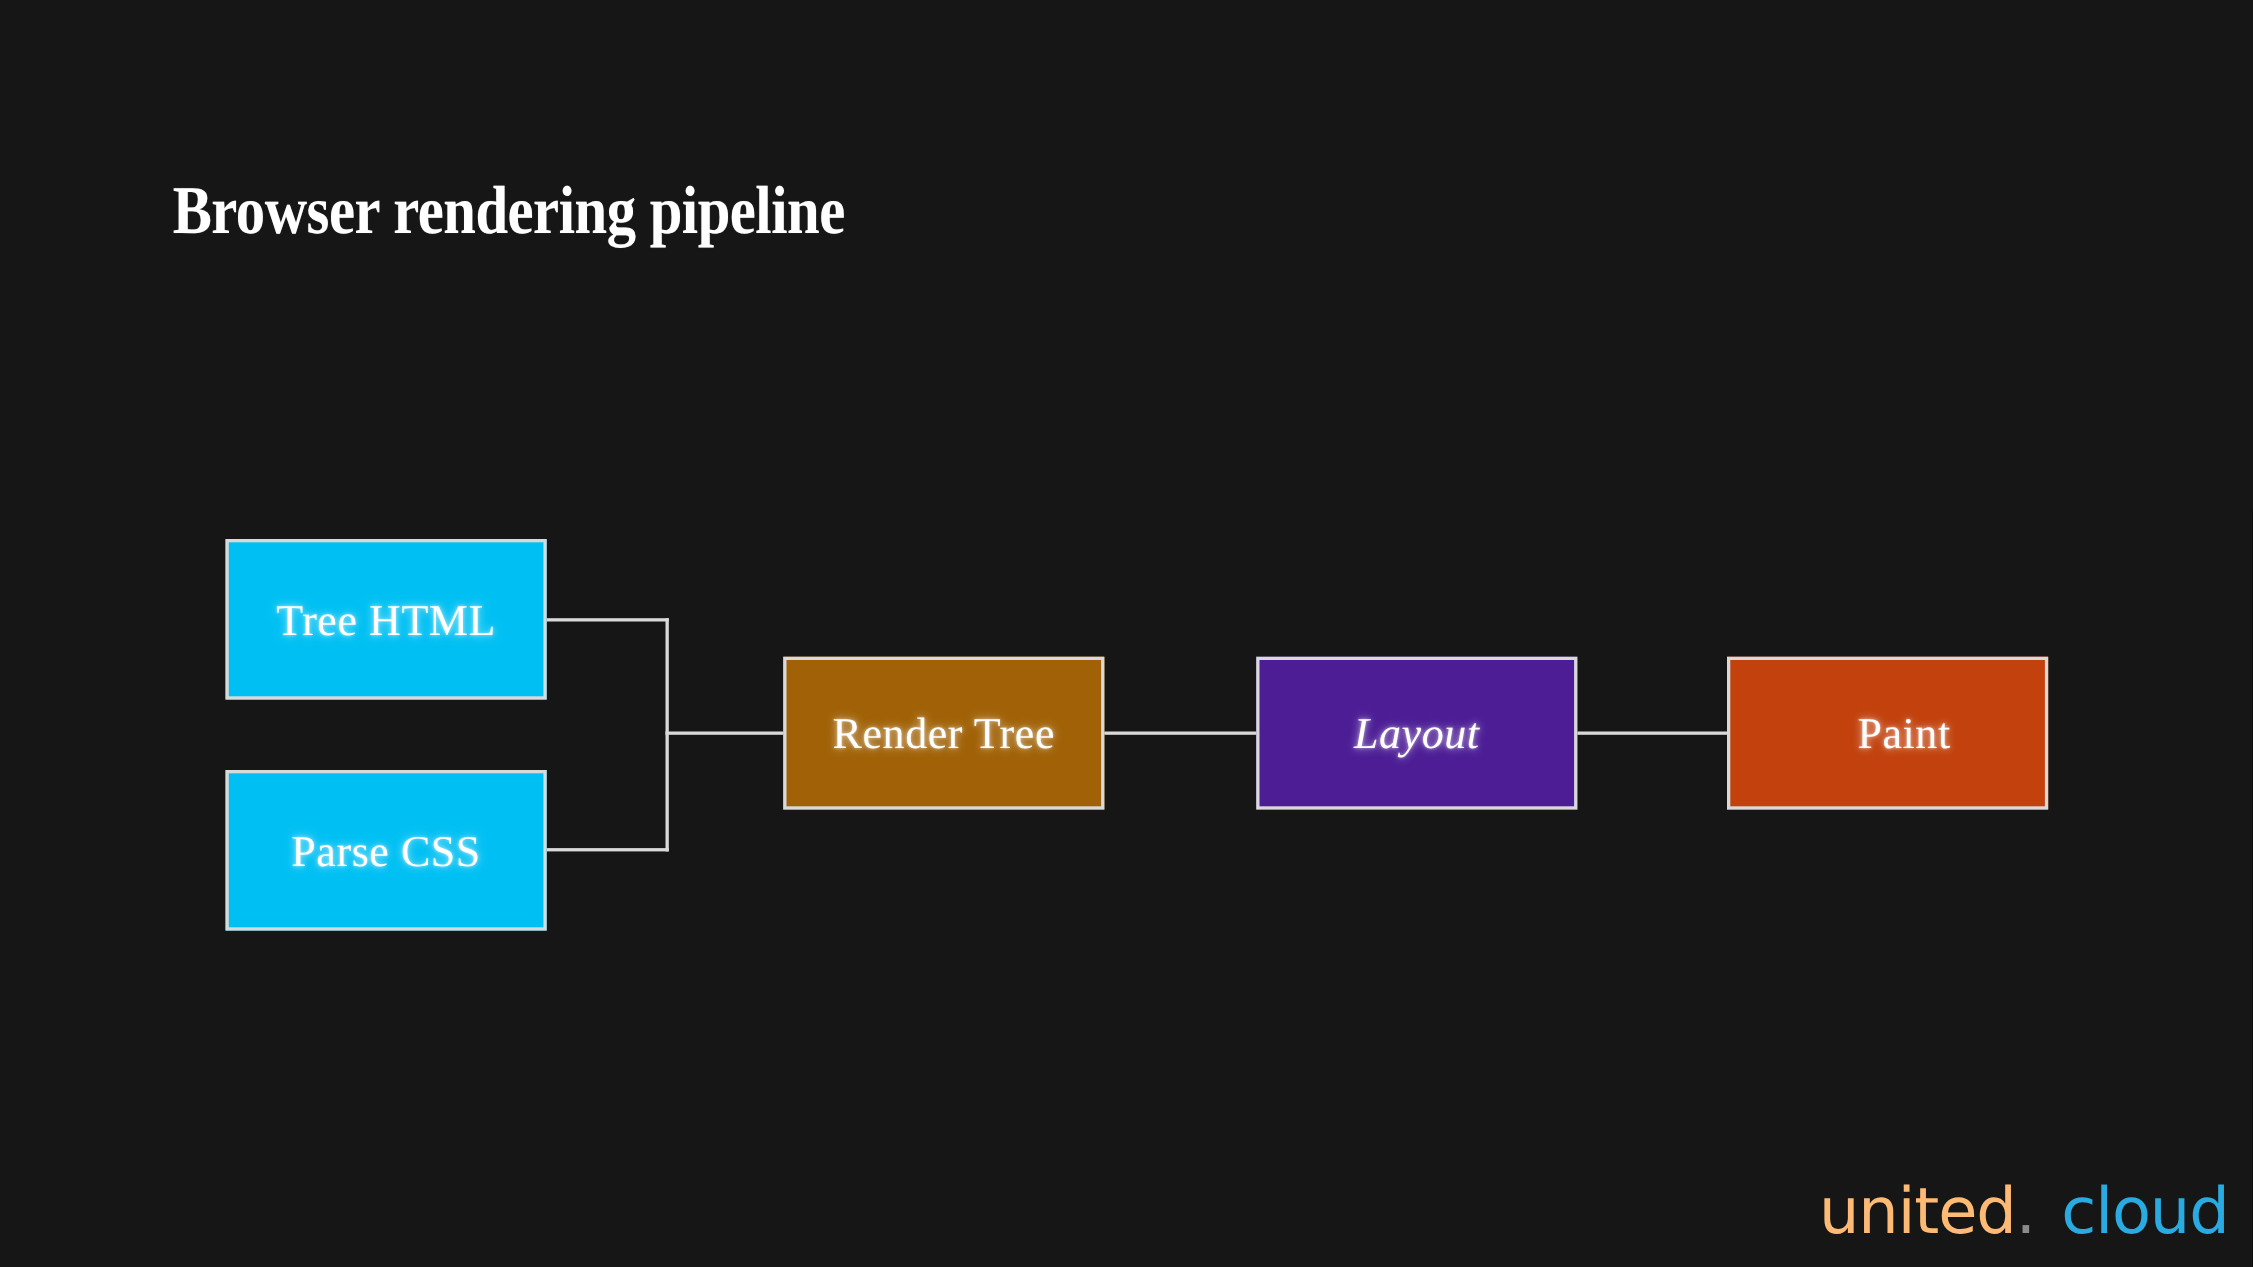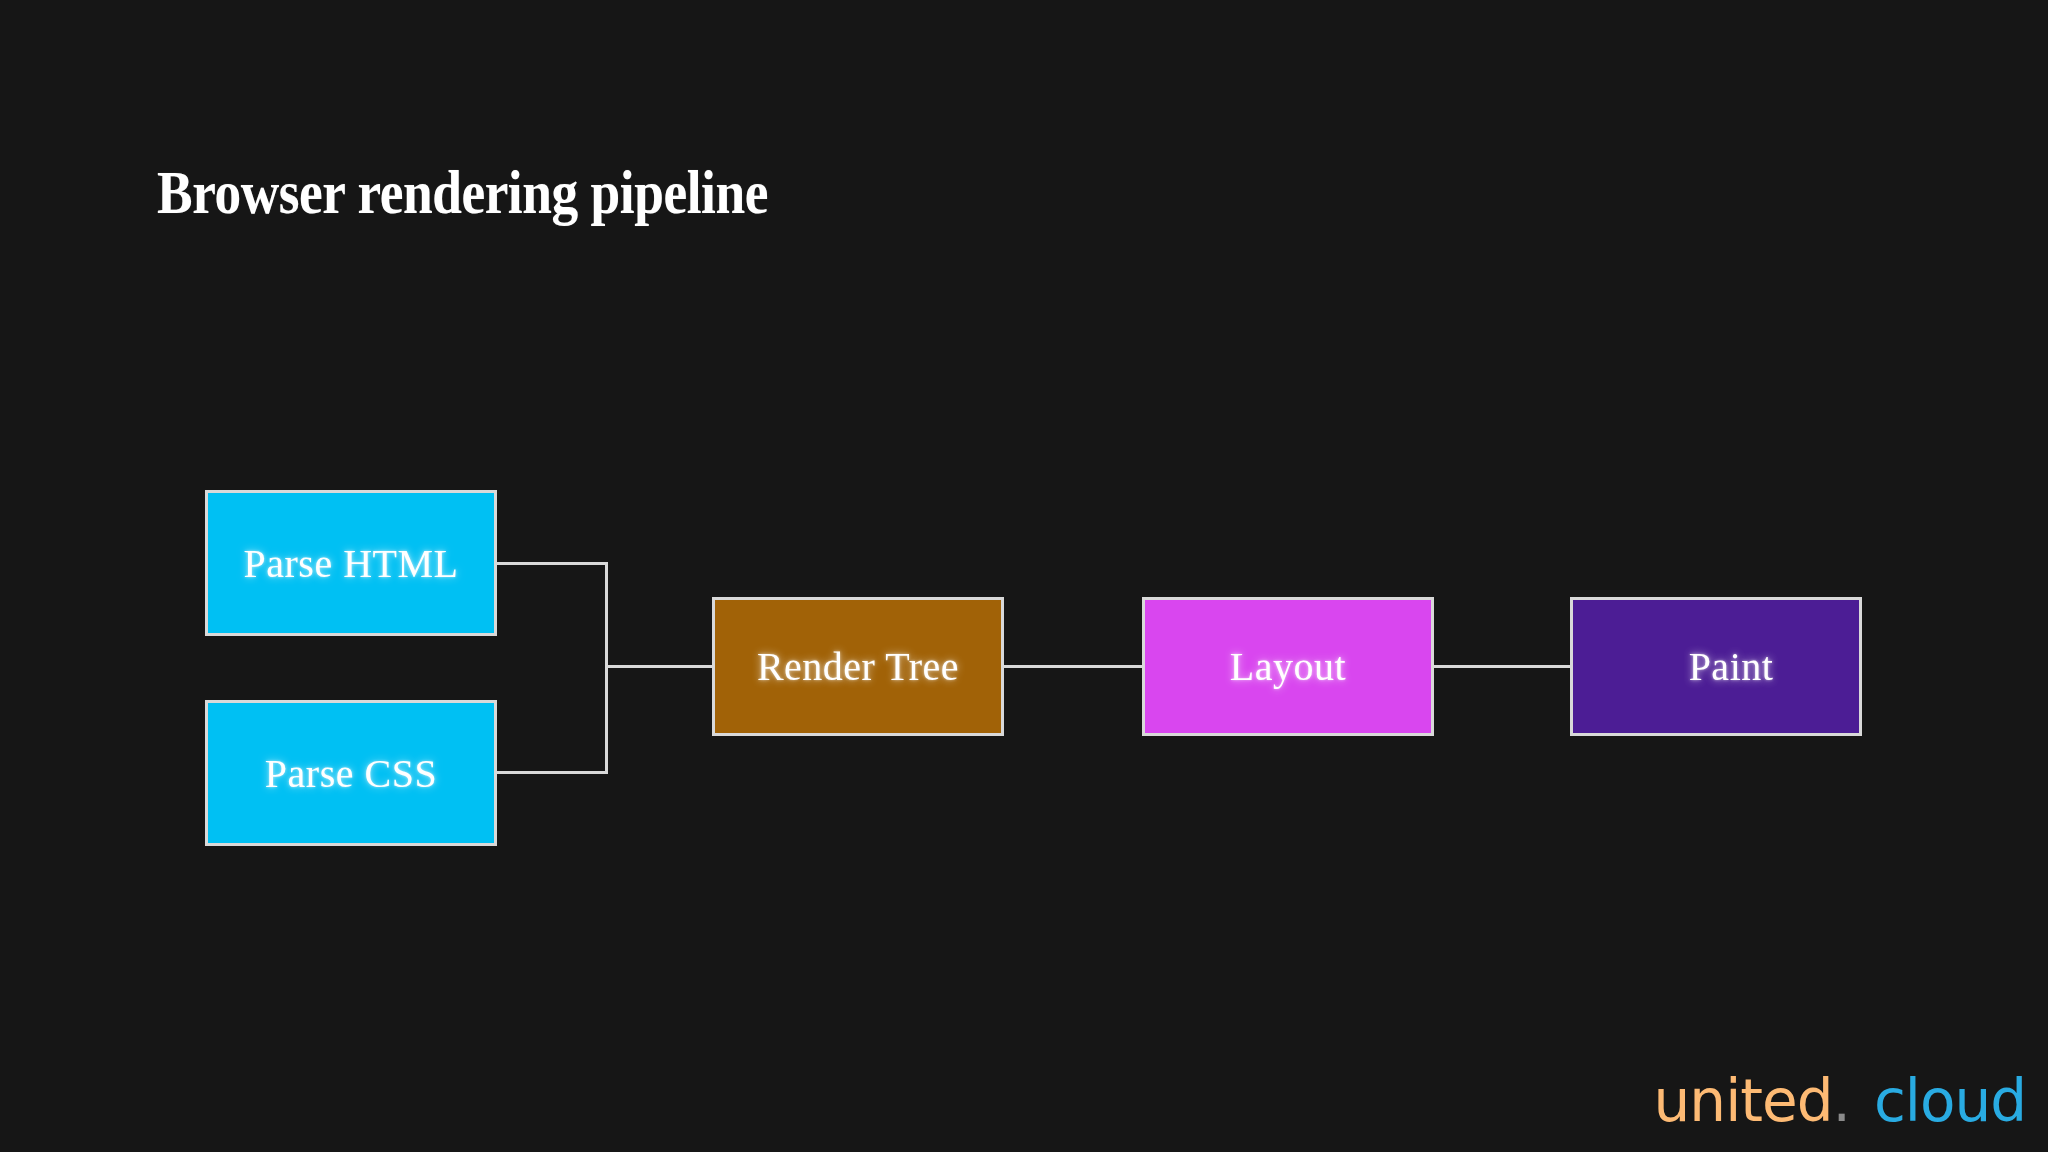--- a/index.html
+++ b/index.html
@@ -115,36 +115,36 @@
   <div id="diagram">
 
     <div class="conn h" id="conn-html-h" style="background: rgb(217, 217, 217);"></div>
     <div class="conn h" id="conn-css-h" style="background: rgb(217, 217, 217);"></div>
     <div class="conn v" id="conn-junction" style="background: rgb(217, 217, 217);"></div>
     <div class="conn h" id="conn-junction-render" style="background: rgb(217, 217, 217);"></div>
     <div class="conn h" id="conn-render-layout" style="background: rgb(217, 217, 217);"></div>
     <div class="conn h" id="conn-layout-paint" style="background: rgb(217, 217, 217);"></div>
 
     <div class="node" id="node-parse-html" style="background: rgb(0, 192, 243);">
-      <span class="node-label">Parse HTML</span>
+      <span class="node-label">Tree HTML</span>
     </div>
 
     <div class="node" id="node-parse-css" style="background: rgb(0, 192, 243);">
       <span class="node-label">Parse CSS</span>
     </div>
 
     <div class="node" id="node-render-tree" style="background: #a16207;">
       <span class="node-label">Render Tree</span>
     </div>
 
-    <div class="node" id="node-layout" style="background: #d946ef;">
+    <div class="node" id="node-layout" style="background: #4c1d95; font-style: italic;">
       <span class="node-label">Layout</span>
     </div>
 
-    <div class="node" id="node-paint" style="background: #4c1d95; padding-left: 30px;">
+    <div class="node" id="node-paint" style="background: #c2410c; padding-left: 30px;">
       <span class="node-label">Paint</span>
     </div>
 
   </div>
 
   <div id="logo">
     <span class="logo-united" style="color: #fdba74;">united</span><span class="logo-dot">.</span><span class="logo-cloud" style="color: rgb(41, 171, 226);">cloud</span>
   </div>
 
 </div>

